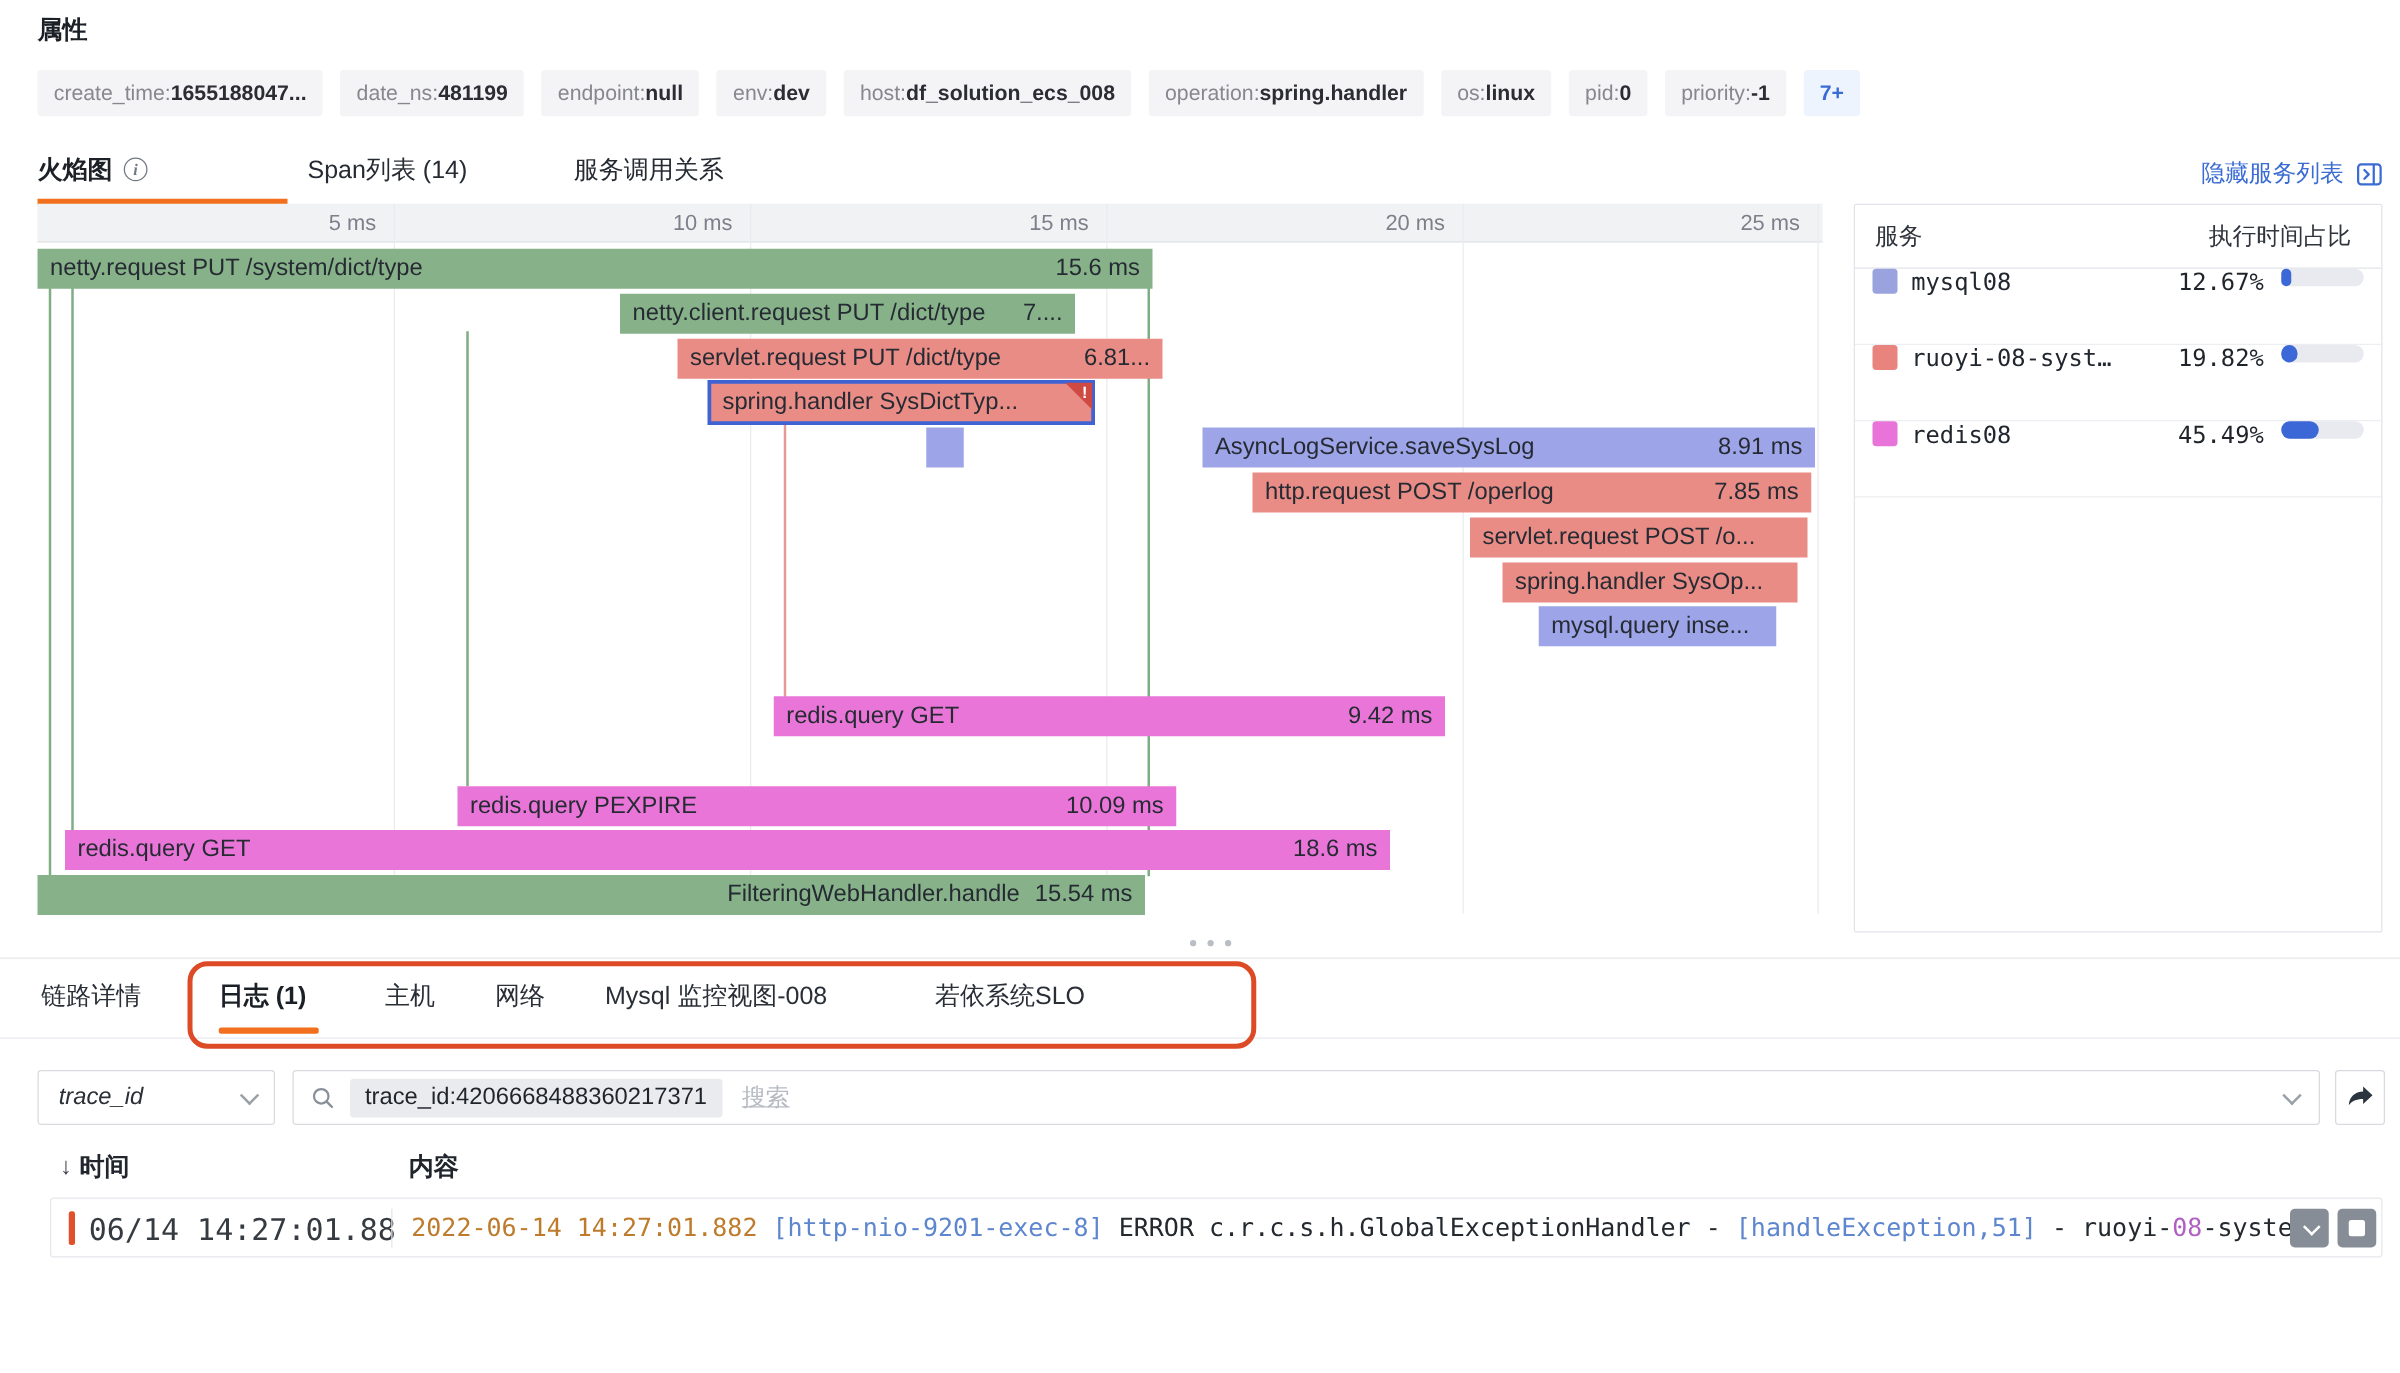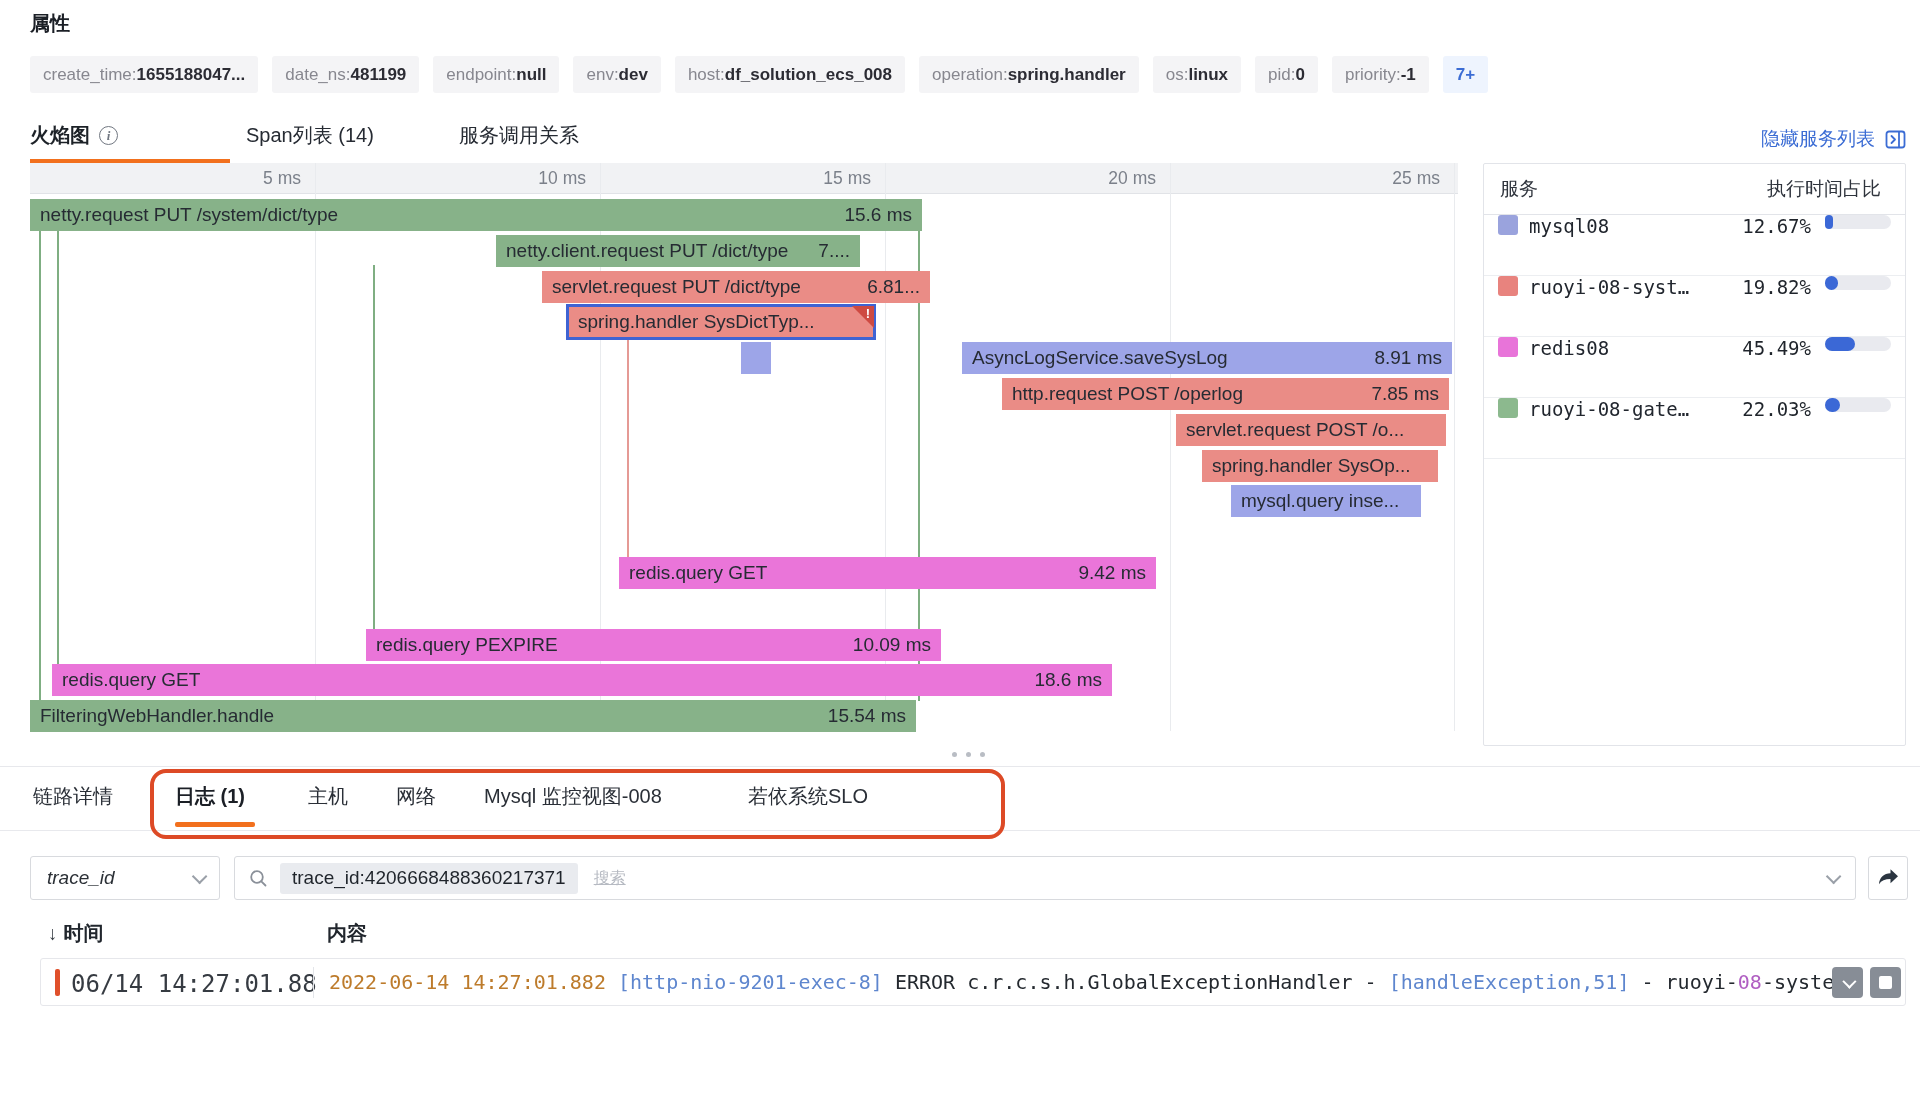--- a/index.html
+++ b/index.html
@@ -60,21 +60,21 @@
   .tabs-bottom-border { position:absolute; left:0; top:830px; width:1920px; height:1px; background:#e8e9ed; }
   .annotation-rect { position:absolute; left:150px; top:769px; width:855px; height:70px; border:4px solid #dd4a26; border-radius:16px; pointer-events:none; }
 
   
   .search-row { position:absolute; left:0; top:856px; width:1920px; height:44px; }
   .field-select { position:absolute; left:30px; top:0; width:190px; height:44px; border:1px solid #d8dade; border-radius:3px; display:flex; align-items:center; padding:0 16px; font-size:19px; color:#2b3036; cursor:pointer; background:#fff;font-style:italic; }
   .field-select .chev { margin-left:auto; }
   .chev { width:11px; height:11px; border-right:2px solid #9aa0a8; border-bottom:2px solid #9aa0a8; transform:rotate(45deg) translateY(-3px); }
   .search-input { position:absolute; left:234px; top:0; width:1622px; height:44px; border:1px solid #d8dade; border-radius:3px; display:flex; align-items:center; padding:0 18px 0 14px; background:#fff; cursor:text; }
   .search-chip { background:#e9ebef; border-radius:3px; height:31px; display:flex; align-items:center; padding:0 12px; font-size:19px; font-weight:500; color:#1f242b; margin-left:12px; white-space:nowrap; }
-  .search-ph { color:#b6bac2; font-size:16px; margin-left:16px; flex:1;text-decoration:underline; }
+  .search-ph { color:#b6bac2; font-size:19px; margin-left:16px; flex:1;text-decoration:underline; }
   .share-btn { position:absolute; left:1868px; top:0; width:40px; height:44px; border:1px solid #d8dade; border-radius:3px; display:flex; align-items:center; justify-content:center; cursor:pointer; background:#fff; }
 
   
   .log-headers { position:absolute; left:0; top:918px; width:1920px; height:34px; font-size:20px; font-weight:700; color:#21262d; }
   .log-headers .h-time { position:absolute; left:48px; top:2px; display:flex; gap:6px; align-items:center; }
   .log-headers .h-time .arr { font-weight:400; font-size:19px; color:#3a3f46; }
   .log-headers .h-content { position:absolute; left:327px; top:2px; }
   .log-box { position:absolute; left:40px; top:958px; width:1866px; height:48px; border:1px solid #e6e7eb; border-radius:3px; background:#fff; }
   .log-row { position:relative; width:100%; height:100%; display:flex; align-items:center; cursor:pointer; }
   .log-errbar { position:absolute; left:14px; top:10px; width:5px; height:27px; background:#e0502b; border-radius:2px; }
@@ -220,21 +220,21 @@
           <span class="dur">9.42 ms</span>
         </div>
         <div class="fspan bar-pink" style="left: 336px; top: 465.6px; width: 575px;">
           <span class="lbl">redis.query PEXPIRE</span>
           <span class="dur">10.09 ms</span>
         </div>
         <div class="fspan bar-pink" style="left: 22px; top: 501.4px; width: 1060px;">
           <span class="lbl">redis.query GET</span>
           <span class="dur">18.6 ms</span>
         </div>
-        <div class="fspan bar-green" style="left: 0px; top: 537.2px; width: 886px;">
+        <div class="fspan bar-green" style="left: 0px; top: 537.2px; width: 886px; justify-content: flex-end;">
           <span class="lbl">FilteringWebHandler.handle</span>
           <span class="dur">15.54 ms</span>
         </div>
       </div>
   </div>
 
   <aside id="services-panel">
     <div class="svc-header">
       <span>服务</span>
       <span>执行时间占比</span>
@@ -255,28 +255,20 @@
           <div class="svc-bar">
             <i style="width: 13px;"></i>
           </div>
         </div>
         <div class="svc-row">
           <div class="svc-swatch" style="background: rgb(232, 116, 217);"></div>
           <span class="svc-name">redis08</span>
           <span class="svc-pct">45.49%</span>
           <div class="svc-bar">
             <i style="width: 30px;"></i>
-          </div>
-        </div>
-        <div class="svc-row">
-          <div class="svc-swatch" style="background: rgb(140, 185, 142);"></div>
-          <span class="svc-name">ruoyi-08-gate…</span>
-          <span class="svc-pct">22.03%</span>
-          <div class="svc-bar">
-            <i style="width: 15px;"></i>
           </div>
         </div>
       </div>
   </aside>
 
   <div class="drag-dots">
       <b></b>
       <b></b>
       <b></b>
     </div>

